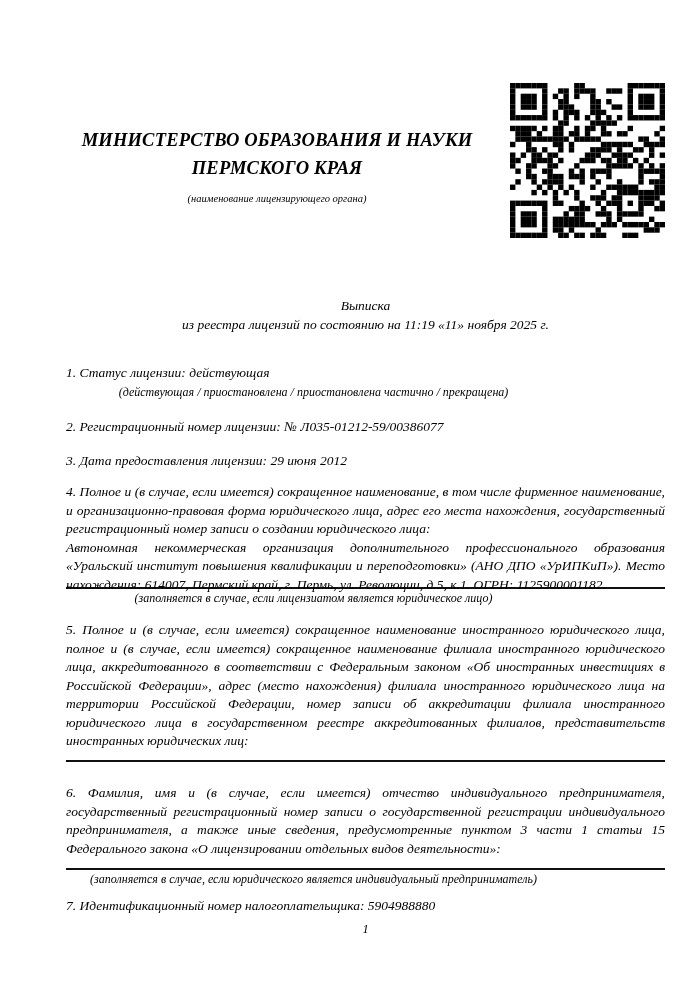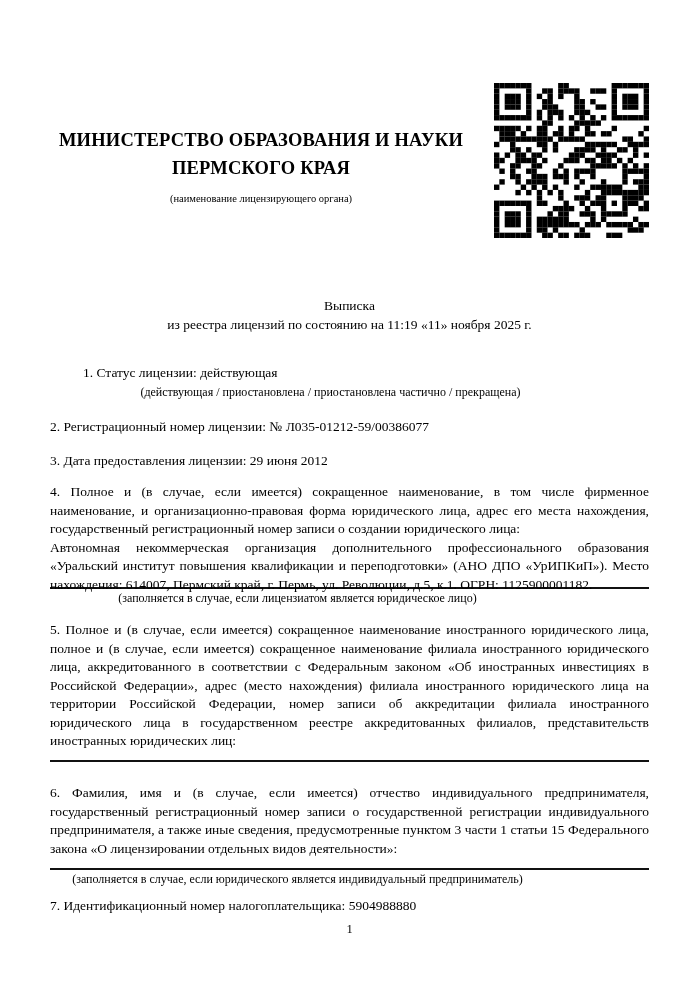--- a/index.html
+++ b/index.html
@@ -6,22 +6,22 @@
   .page {
     position:relative;
     width:700px; height:989px;
     margin:0 auto;
     background:#ffffff;
     font-family:"Liberation Serif","DejaVu Serif",serif;
     color:#000;
     overflow:hidden;
   }
   .content {
-    position:absolute; left:50px; top:0;
-    width:599px; height:100%;
+    position:absolute; left:66px; top:0;
+    width:599px; height:100%;font-style:italic;
   }
   
   .ministry {
     position:absolute; top:126px; left:0;
     width:422px; text-align:center;
   }
   .ministry-name {
     font-weight:bold; font-size:18.5px; line-height:28px;
     letter-spacing:.2px;
   }
@@ -43,21 +43,21 @@
     position:absolute; left:0; width:100%;
     font-size:13.5px; line-height:18.5px;
   }
   .para { text-align:justify; text-justify:inter-word; }
   .hint {
     font-size:12px; line-height:13px;
     text-align:center; padding-right:104px;
     margin-top:3px;
   }
   .rule { border-top:2px solid #111; height:0; }
-  .i1 { top:364px;margin-left:33px; }
+  .i1 { top:364px; }
   .i2 { top:418px; }
   .i3 { top:452px; }
   .i4 { top:483px; }
   .i4 .rule { margin-top:-7px; }
   .i5 { top:621px; }
   .i5 .rule { margin-top:9px; }
   .i6 { top:776px;margin-top:8px; }
   .i6 .rule { margin-top:10px; }
   .i7 { top:897px; }
   .page-number {

